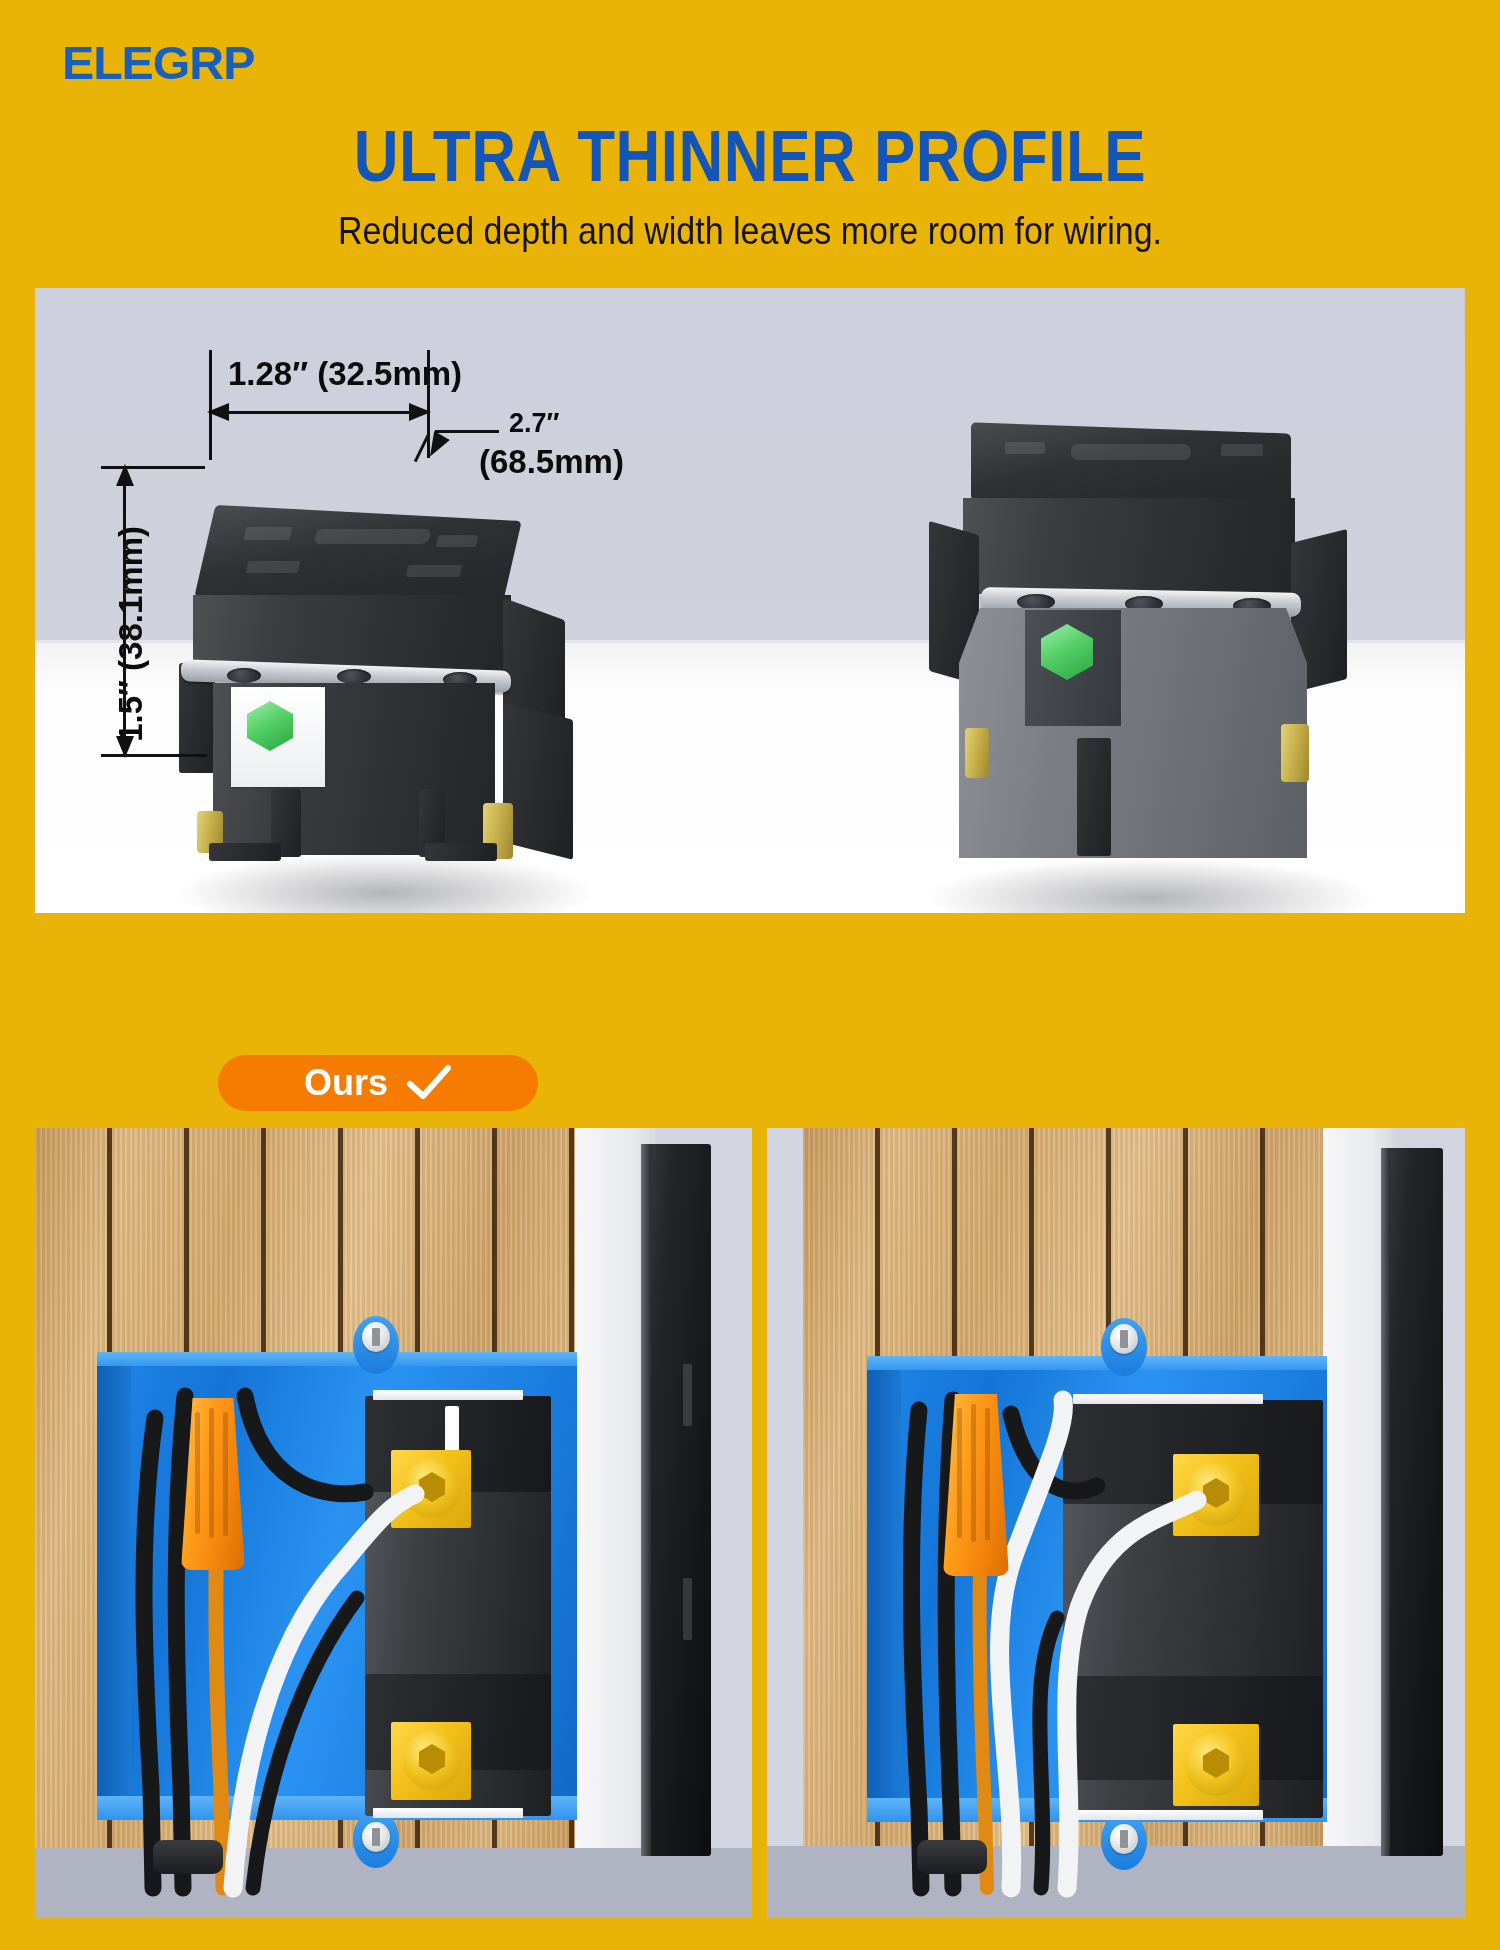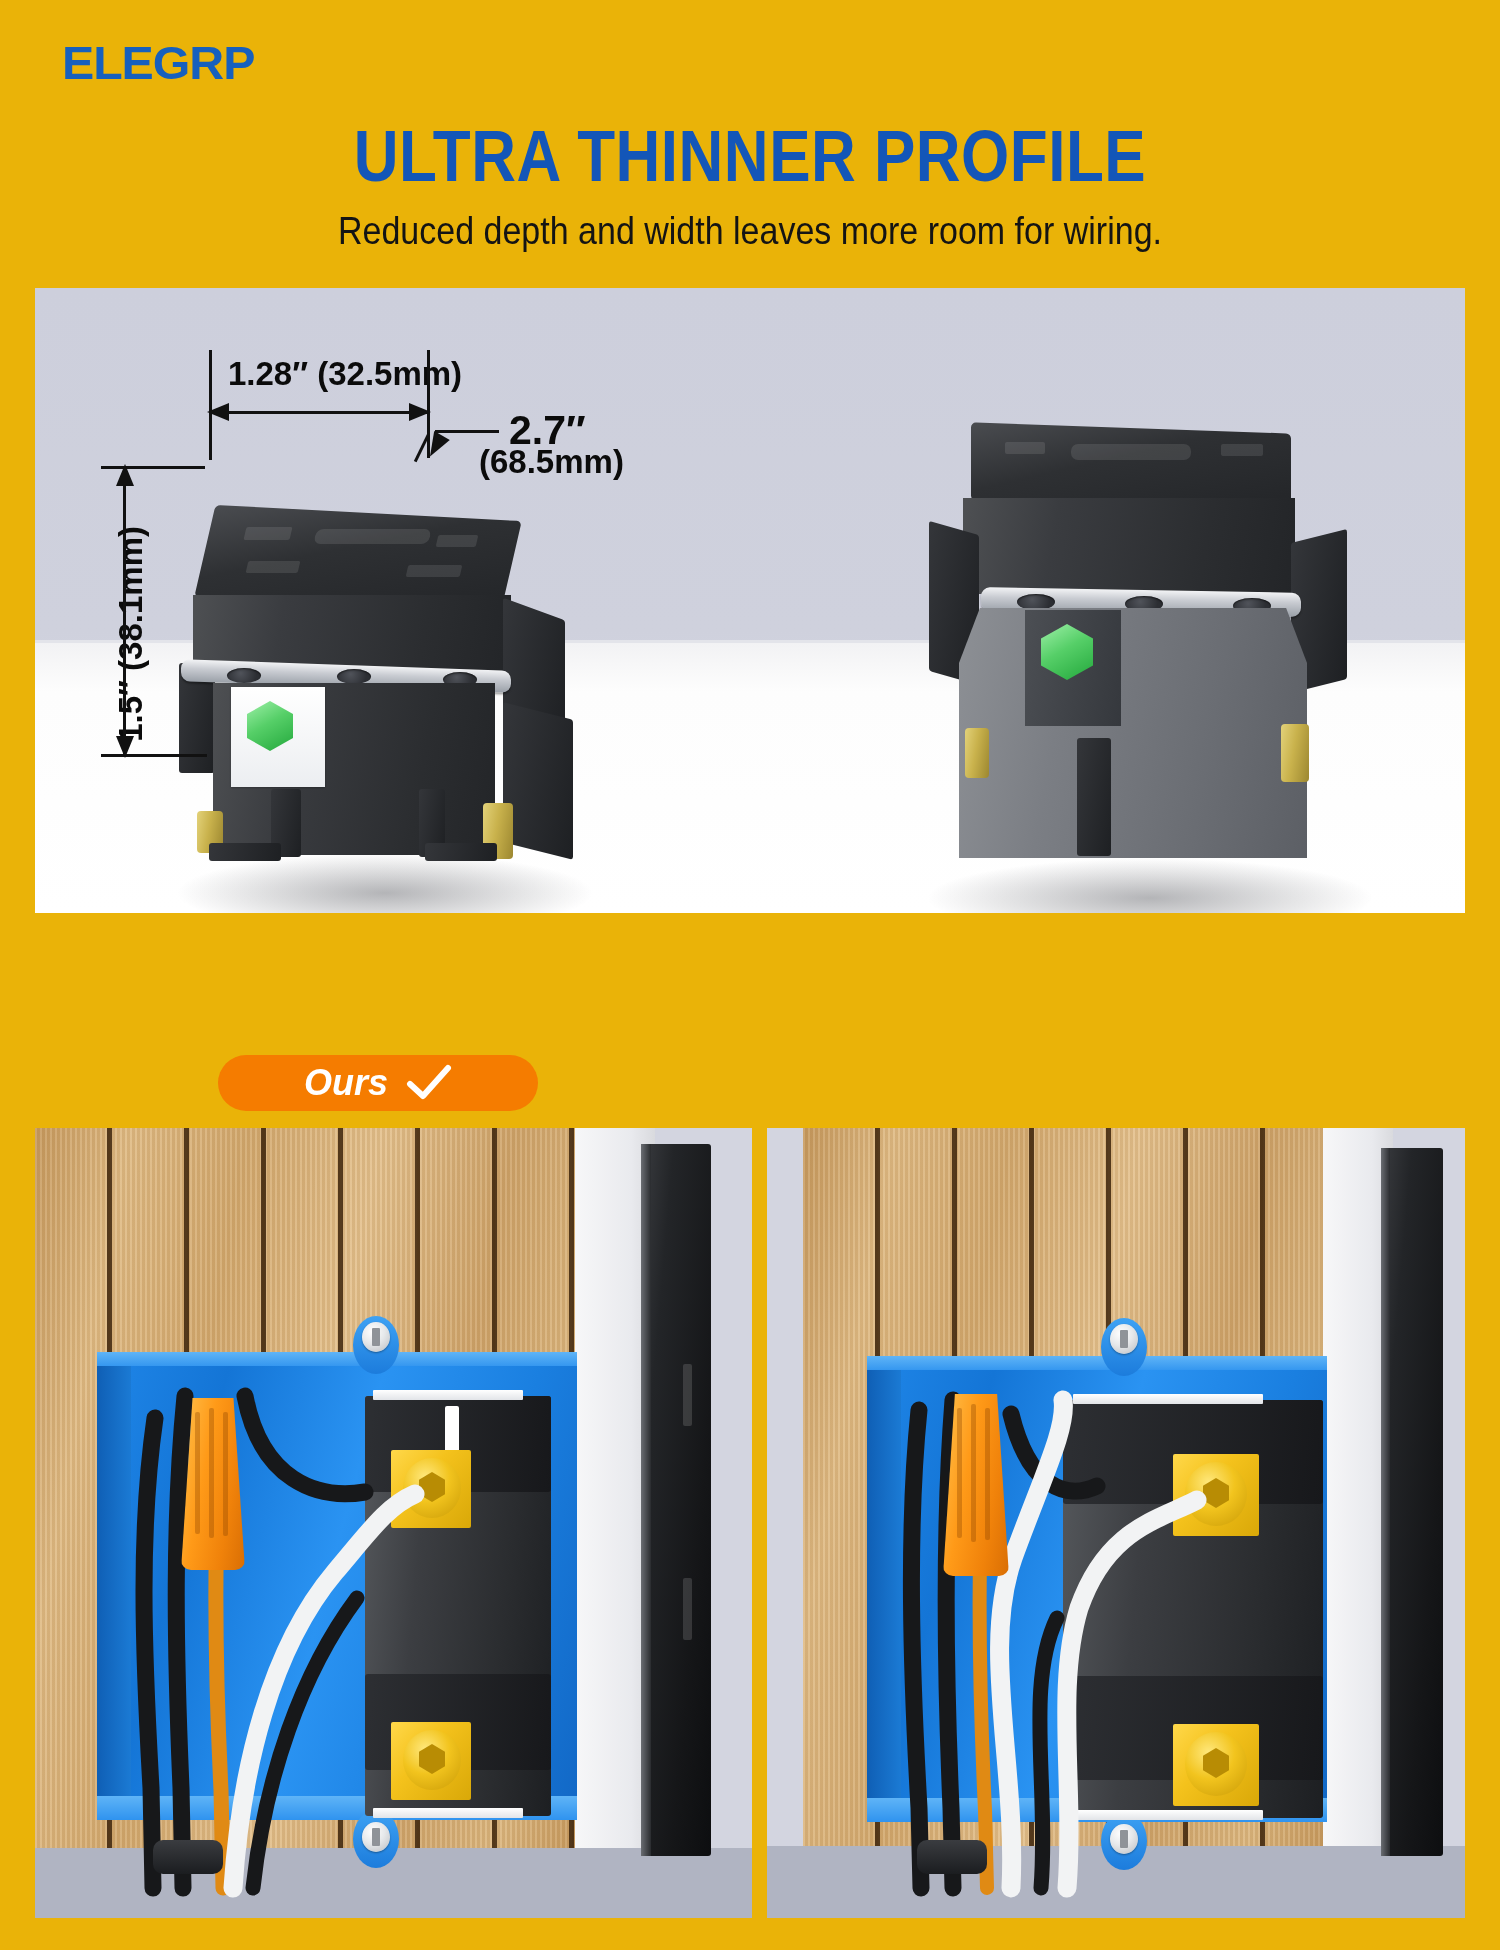--- a/index.html
+++ b/index.html
@@ -125,21 +125,21 @@
     writing-mode: vertical-rl; text-orientation: mixed;
     transform: rotate(180deg); white-space: nowrap; line-height: 1.1;
   }
 
   
   .badge {
     position: absolute; display: flex; align-items: center; justify-content: center;
     gap: 18px; border-radius: 34px; height: 56px;
     font-weight: 700; font-size: 36px; color: #ffffff;
   }
-  .badge-ours { left: 218px; top: 1055px; width: 320px; background: #f57c00; font-style: italic; }
+  .badge-ours { left: 218px; top: 1055px; width: 320px; background: #f57c00; }
   .badge-others { left: 952px; top: 1055px; width: 320px; background: #6e7073; }
   .check-ico { display: block; }
 
   
   .photo {
     position: absolute; top: 1128px; height: 790px; overflow: hidden;
     background: #d3d5e0;
   }
   .photoL { left: 35px; width: 717px; }
   .photoR { left: 767px; width: 698px; }
@@ -307,21 +307,21 @@
 
     <div class="dim-text" style="left:193px; top:68px; font-size:33px;">1.28″  (32.5mm)</div>
 
     <div class="dim-line" style="left:174px; top:62px; width:3px; height:110px;"></div>
     <div class="dim-line" style="left:392px; top:62px; width:3px; height:108px;"></div>
 
     <div class="dim-line" style="left:178px; top:123px; width:214px; height:3px;"></div>
     <div class="arrow-h" style="left:172px; top:115px; border-right:22px solid #111;"></div>
     <div class="arrow-h" style="left:374px; top:115px; border-left:22px solid #111;"></div>
 
-    <div class="dim-text" style="left:474px; top:120px; font-size:41px;">2.7″</div>
+    <div class="dim-text" style="left:474px; top:120px; font-size:27px;">2.7″</div>
     <div class="dim-text" style="left:444px; top:156px; font-size:33px;">(68.5mm)</div>
     <div class="dim-line" style="left:400px; top:142px; width:64px; height:3px;"></div>
     <div class="arrow-v" style="left:392px; top:146px; border-bottom:24px solid #111; transform:rotate(210deg);"></div>
     <div class="dim-line" style="left:392px; top:146px; width:3px; height:30px; transform:rotate(26deg); transform-origin:top left;"></div>
 
     <div class="vtext" style="left:78px; top:238px; font-size:33px;">1.5″ (38.1mm)</div>
     <div class="dim-line" style="left:66px; top:178px; width:104px; height:3px;"></div>
     <div class="dim-line" style="left:66px; top:466px; width:106px; height:3px;"></div>
     <div class="dim-line" style="left:88px; top:182px; width:3px; height:284px;"></div>
     <div class="arrow-v" style="left:81px; top:176px; border-bottom:22px solid #111;"></div>

